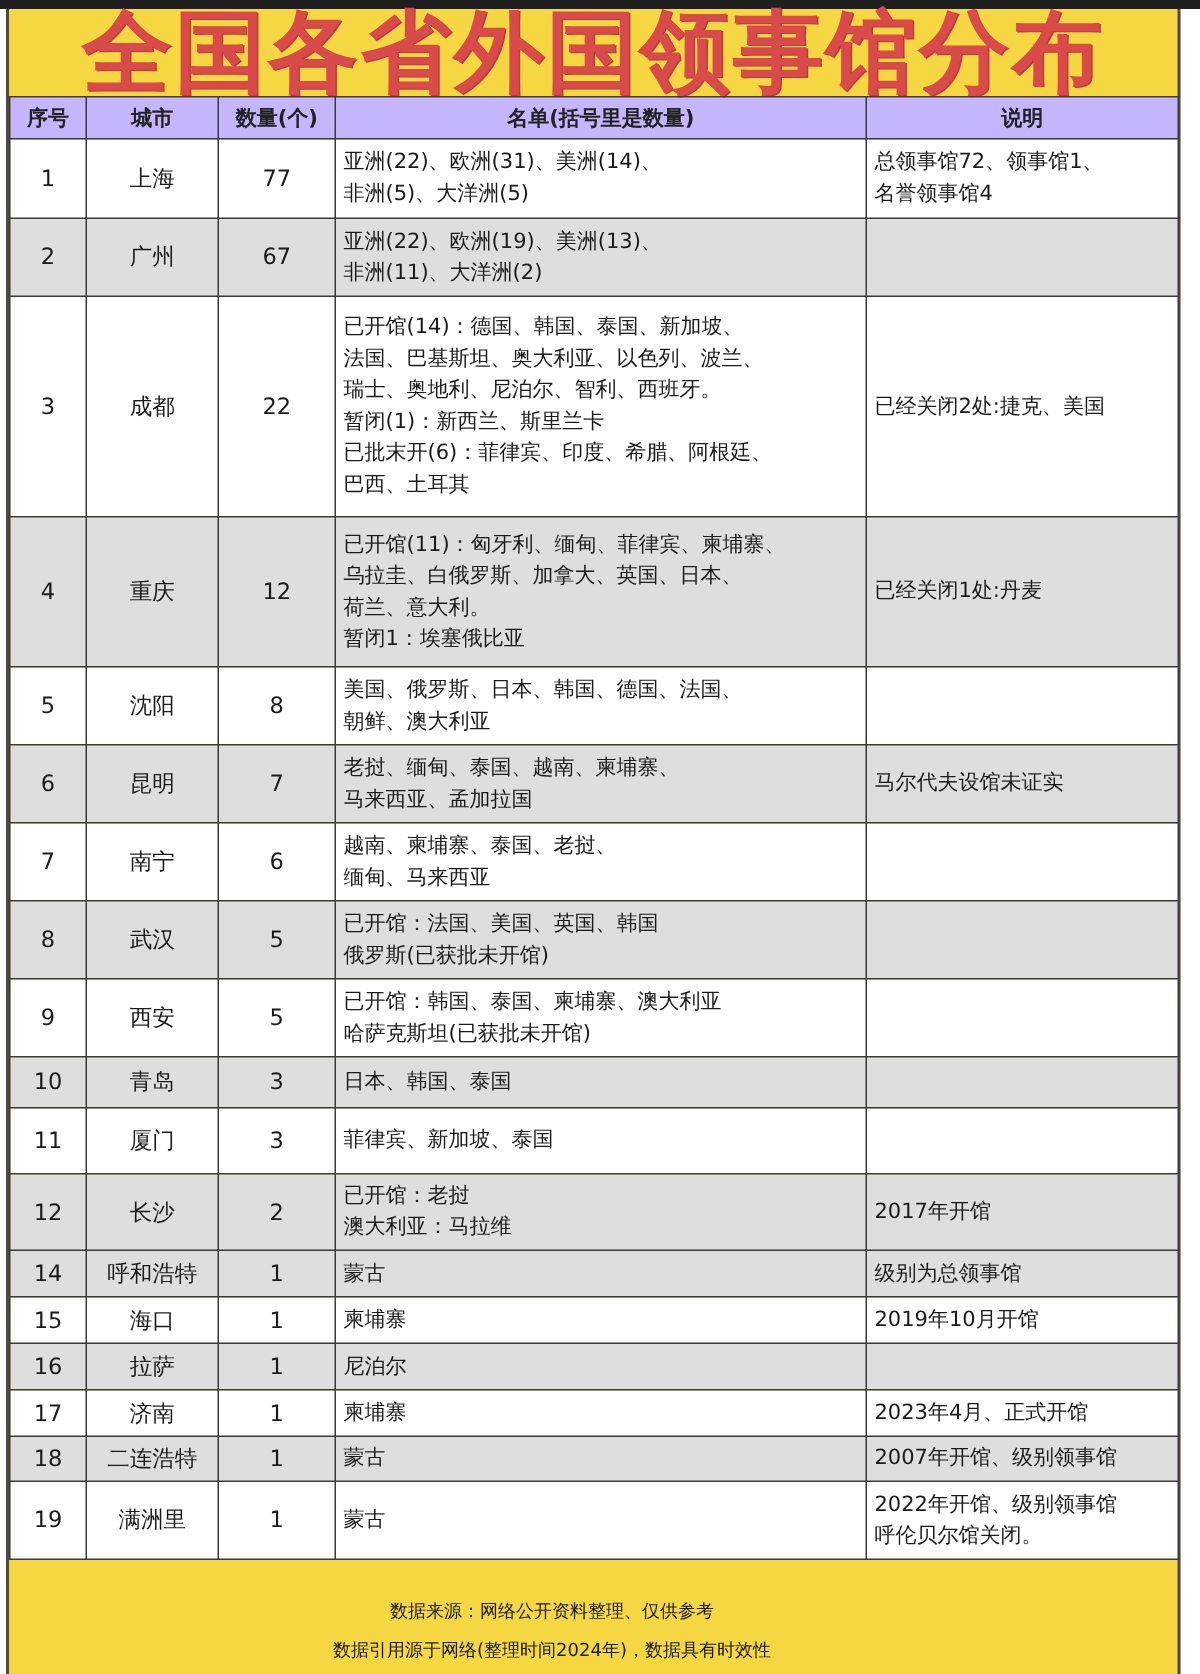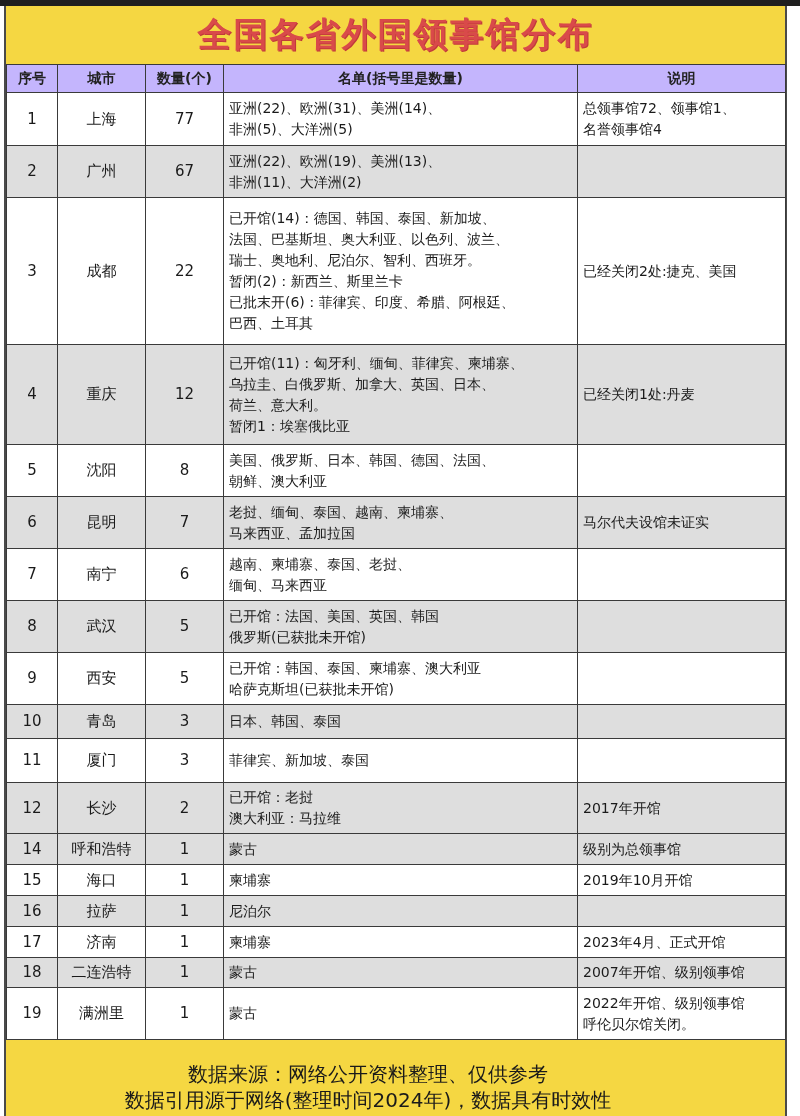--- a/index.html
+++ b/index.html
@@ -10,21 +10,21 @@
   }
   .topbar { position:absolute; left:0; top:0; width:800px; height:6px; background:#1f1f1f; }
   .sheet {
     position:absolute; left:4px; top:6px; width:779px; height:1110px;
     background:#f5d742; border-left:2px solid #4a4a4a; border-right:2px solid #4a4a4a;
   }
   .title {
     position:absolute; left:0; top:0; width:779px; height:58px;
     display:flex; align-items:center; justify-content:center;
     font-family: "DejaVu Serif", "Liberation Serif", serif;
-    font-weight:bold; font-size:34px; letter-spacing:2px; color:#d94a4a;
+    font-weight:bold; font-size:60px; letter-spacing:2px; color:#d94a4a;
     text-shadow: 1px 1px 0 #c03a3a;
   }
   table {
     position:absolute; left:0; top:58px; width:779px;
     border-collapse:collapse; table-layout:fixed;
     font-size:14px; color:#1a1a1a;
   }
   col.c1 { width:51px; } col.c2 { width:88px; } col.c3 { width:78px; }
   col.c4 { width:354px; } col.c5 { width:208px; }
   th {
@@ -32,21 +32,21 @@
     border:1.5px solid #3a3a3a; text-align:center; padding:0;
   }
   td { border:1.5px solid #3a3a3a; padding:2px 5px; line-height:21px; vertical-align:middle; }
   td.num, td.city, td.count { text-align:center; padding:0 2px; font-size:15px; }
   td.list, td.note { text-align:left; }
   tr.odd td { background:#ffffff; }
   tr.even td { background:#dedede; }
   .line { display:block; white-space:nowrap; }
   .footer {
     position:absolute; left:0; top:1049px; width:724px; height:61px;
-    background:#f5d742; text-align:center; font-size:20px; color:#1a1a1a; line-height:26px;
+    background:#f5d742; text-align:center; font-size:12px; color:#1a1a1a; line-height:26px;
     padding-top:6px; box-sizing:border-box;
   }
 </style>
 </head>
 <body>
 
 <div class="topbar"></div>
 
 <div class="sheet">
   <div class="title">全国各省外国领事馆分布</div>
@@ -93,21 +93,21 @@
           <td class="note"></td>
         </tr>
         <tr class="odd" style="height: 147px;">
           <td class="num">3</td>
           <td class="city">成都</td>
           <td class="count">22</td>
           <td class="list">
             <span class="line">已开馆(14)：德国、韩国、泰国、新加坡、</span>
             <span class="line">法国、巴基斯坦、奥大利亚、以色列、波兰、</span>
             <span class="line">瑞士、奥地利、尼泊尔、智利、西班牙。</span>
-            <span class="line">暂闭(2)：新西兰、斯里兰卡</span>
+            <span class="line">暂闭(1)：新西兰、斯里兰卡</span>
             <span class="line">已批末开(6)：菲律宾、印度、希腊、阿根廷、</span>
             <span class="line">巴西、土耳其</span>
           </td>
           <td class="note">
             <span class="line">已经关闭2处:捷克、美国</span>
           </td>
         </tr>
         <tr class="even" style="height: 100px;">
           <td class="num">4</td>
           <td class="city">重庆</td>

